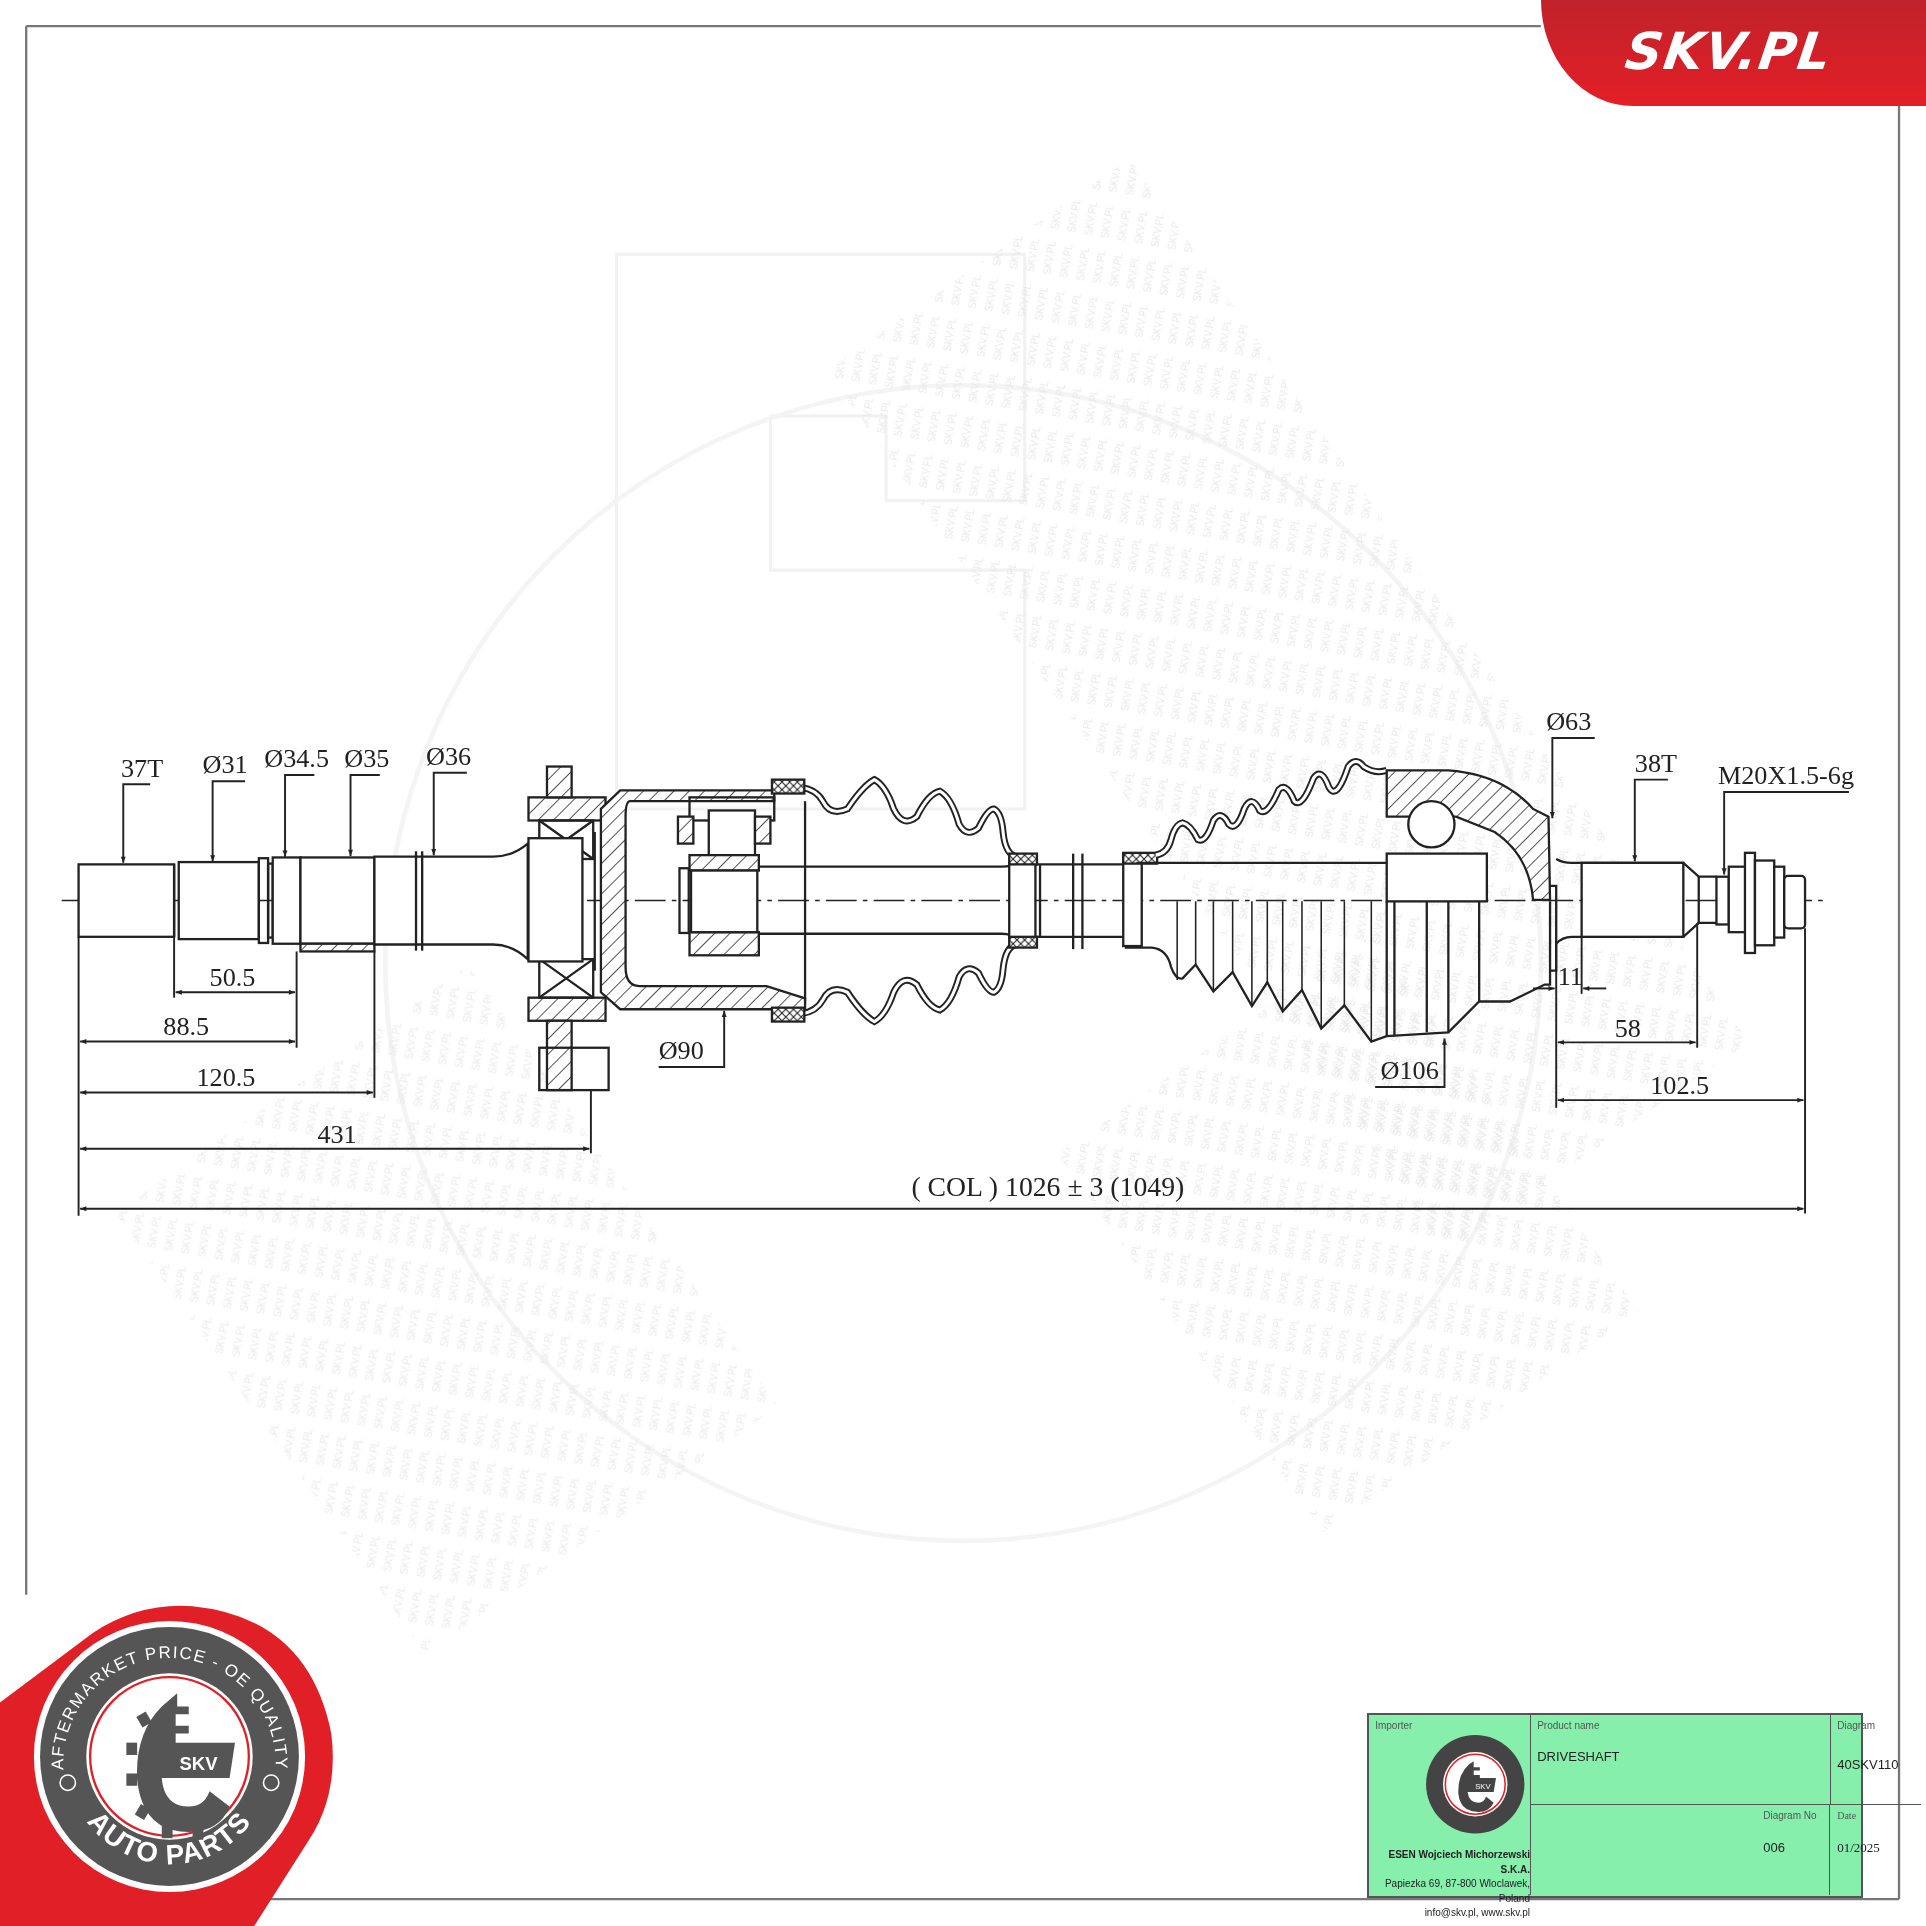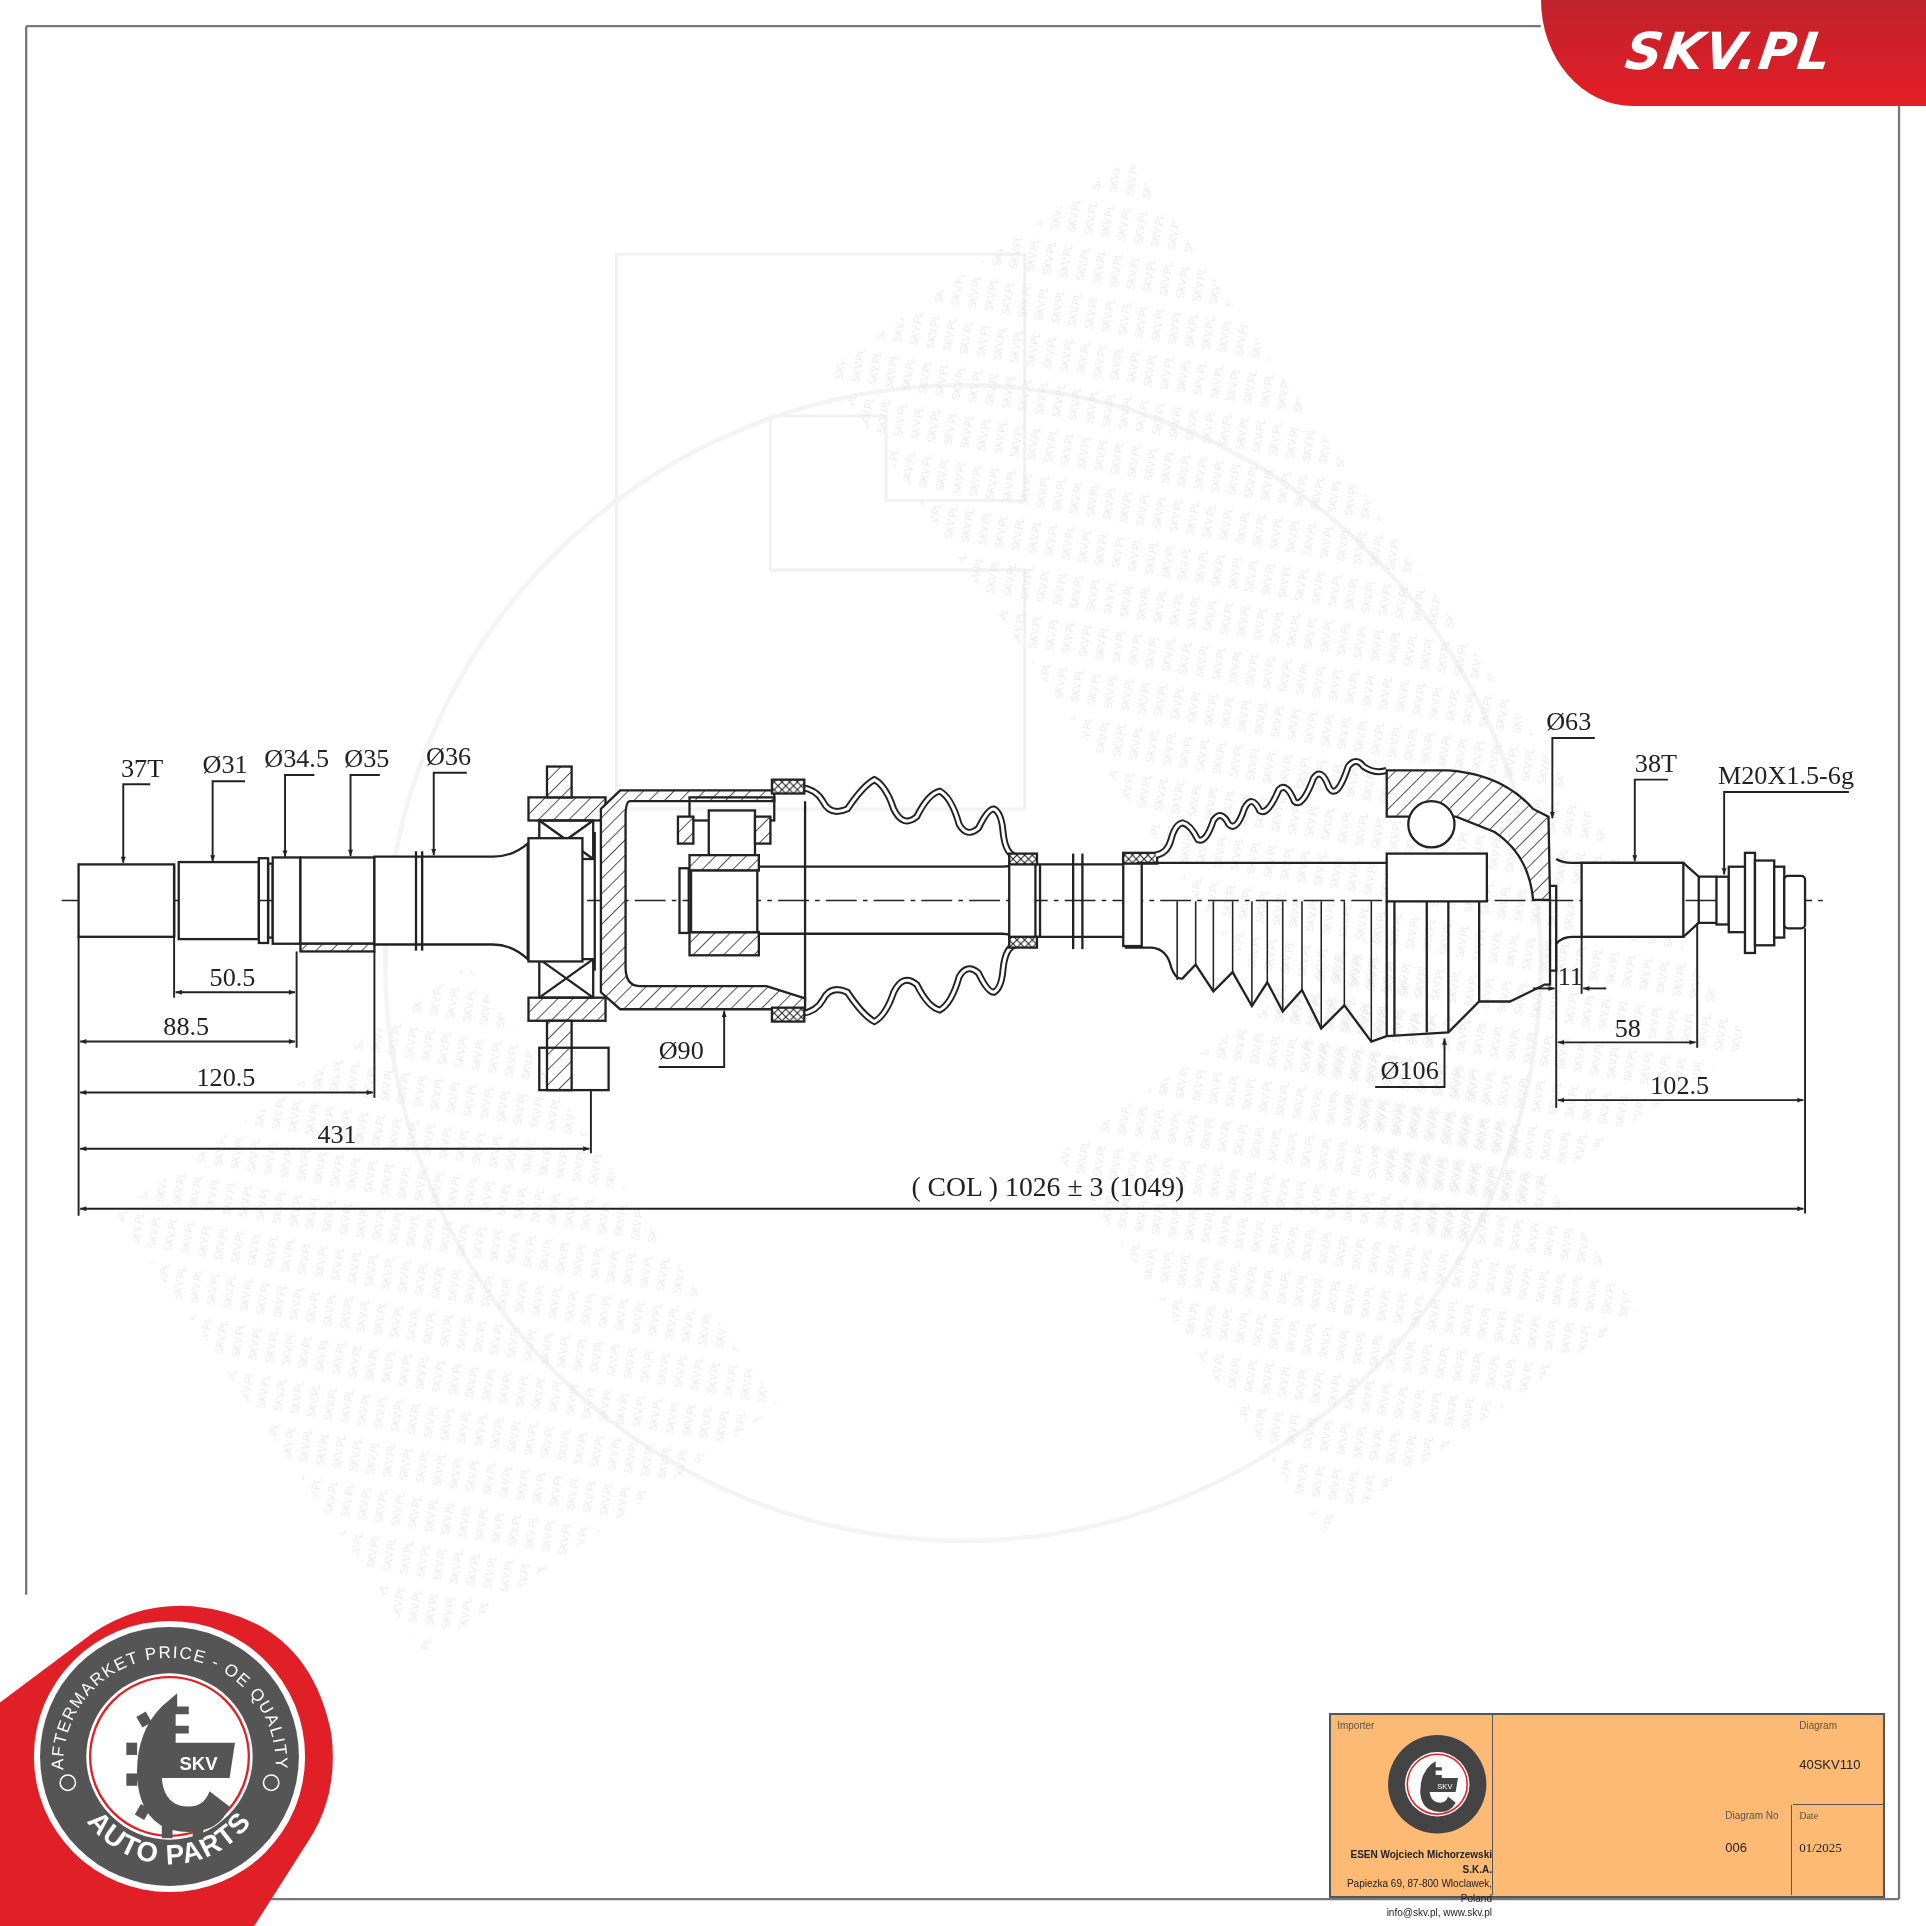--- a/index.html
+++ b/index.html
@@ -1,20 +1,20 @@
 <!DOCTYPE html>
 <html style="font-size:12.3px"><head>
 <meta charset="utf-8">
 <style>
   html,body{margin:0;padding:0;background:#fff;}
   body{width:1926px;height:1926px;position:relative;overflow:hidden;font-family:"Liberation Sans",sans-serif;}
   #sheet{position:absolute;left:0;top:0;width:1926px;height:1926px;}
   .dim-text{font-family:"Liberation Serif",serif;font-size:34px;fill:#222;}
   .dim-text-lg{font-family:"Liberation Serif",serif;font-size:36px;fill:#222;}
-  .tb{position:absolute;left:1329px;top:1713px;width:556px;height:185px;border:2.3px solid #555;box-sizing:border-box;background:#fdba74;}
+  .tb{position:absolute;left:1367px;top:1713px;width:496px;height:185px;border:2.3px solid #555;box-sizing:border-box;background:#86efac;}
   .tb .cell{position:absolute;box-sizing:border-box;}
   .tb .lbl{position:absolute;left:6.2px;top:4.6px;font-size:10px;color:#555;}
   .tb .val{position:absolute;left:6.2px;font-size:13px;color:#222;}
   .imp-text{position:absolute;left:0;width:100%;text-align:right;font-size:10px;color:#222;line-height:14.6px;}
   .brand{position:absolute;left:1541px;top:0;width:385px;height:106px;background:linear-gradient(180deg,#c0222b 0%,#e41e26 100%);border-bottom-left-radius:92px 106px;}
   .brand span{position:absolute;left:85px;top:21.6px;font-family:"DejaVu Sans",sans-serif;font-weight:bold;font-style:italic;font-size:51px;color:#fff;letter-spacing:1.5px;transform:skewX(-8deg);}
 </style>
 </head>
 <body>
 
@@ -234,20 +234,24 @@
       <circle cx="68" cy="68" r="39" fill="none" stroke="#e01f26" stroke-width="2"></circle>
       <path d="M66 38 L66 46 L74 46 L74 50 L66 50 L66 56 L74 56 L74 60 L65 60 L95 60 L92 78 L58 78 Q60 92 72 92 Q80 92 82 84 L92 92 Q86 104 72 104 Q48 104 46 80 Q45 55 60 42 Z" fill="#444"></path>
       <text x="68" y="74" font-family="Liberation Sans, sans-serif" font-size="10" fill="#fff">SKV</text>
     </svg>
     <div class="imp-text" style="top:133px;">
       <div style="font-weight:bold;">ESEN Wojciech Michorzewski S.K.A.</div>
       <div>Papiezka 69, 87-800 Wloclawek, Poland</div>
       <div>info@skv.pl, www.skv.pl</div>
     </div>
   </div>
+  <div class="cell" style="left:162px;top:0;width:300px;height:90px;border-right:1.5px solid #555;border-bottom:1.5px solid #555;">
+    <span class="lbl">Product name</span>
+    <span class="val" style="top:34px;">DRIVESHAFT</span>
+  </div>
   <div class="cell" style="left:462px;top:0;width:90px;height:90px;border-bottom:1.5px solid #555;">
     <span class="lbl">Diagram</span>
     <span class="val" style="top:34px;margin-top:8px;">40SKV110</span>
   </div>
   <div class="cell" style="left:388px;top:90px;width:73px;height:90px;border-right:1.5px solid #555;">
     <span class="lbl">Diagram No</span>
     <span class="val" style="top:35px;">006</span>
   </div>
   <div class="cell" style="left:462px;top:90px;width:90px;height:90px;font-family:Liberation Serif, serif;">
     <span class="lbl">Date</span>

